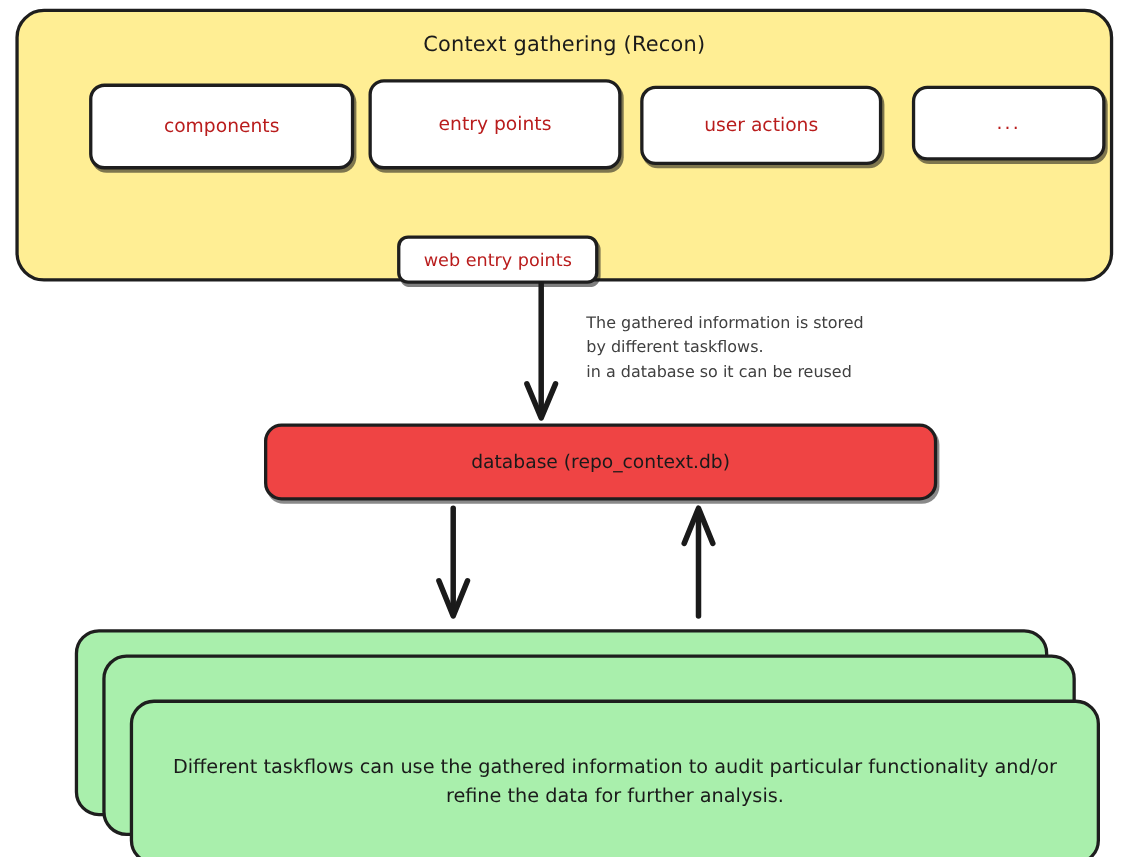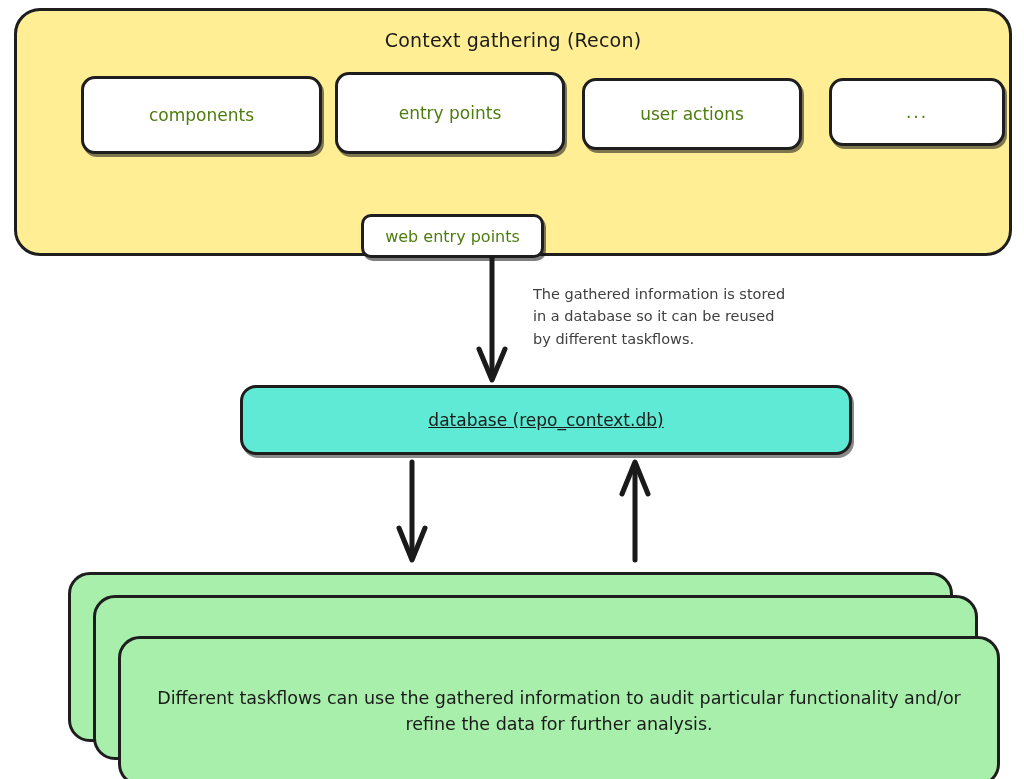--- a/index.html
+++ b/index.html
@@ -22,21 +22,20 @@
   }
 
   .node {
     position: absolute;
     box-sizing: border-box;
     border: 3px solid #1e1e1e;
     display: flex;
     align-items: center;
     justify-content: center;
     text-align: center;
-    text-decoration: underline;
   }
 
   
   .recon-group {
     left: 14px;
     top: 8px;
     width: 998px;
     height: 248px;
     background: #FFEE94;
     border-radius: 26px;
@@ -56,36 +55,36 @@
   .chip {
     position: absolute;
     box-sizing: border-box;
     background: #ffffff;
     border: 3px solid #1e1e1e;
     border-radius: 14px;
     display: flex;
     align-items: center;
     justify-content: center;
     font-size: 17px;
-    color: #4d7c0f;
+    color: #b91c1c;
     box-shadow: 2px 3px 0 rgba(20,20,20,0.55);
   }
   .chip-components   { left: 64px;  top: 65px;  width: 241px; height: 78px; }
   .chip-entry        { left: 318px; top: 61px;  width: 230px; height: 82px; }
   .chip-user         { left: 565px; top: 67px;  width: 220px; height: 72px; }
   .chip-ellipsis     { left: 812px; top: 67px;  width: 176px; height: 68px; font-size: 17px; letter-spacing: 2px;}
   .chip-web          { left: 344px; top: 165px; width: 183px; height: 44px; font-size: 16px; border-radius: 10px; margin-top: 38px; }
 
   
   .database-node {
     left: 240px;
     top: 385px;
     width: 612px;
     height: 70px;
-    background: #5eead4;
+    background: #ef4444;
     border-radius: 16px;
     font-size: 17px;
     box-shadow: 2px 3px 0 rgba(20,20,20,0.5);
   }
 
   
   .taskflow-card {
     position: absolute;
     box-sizing: border-box;
     background: #A9EFAC;
@@ -152,22 +151,22 @@
       <span>...</span>
     </div>
 
     <div class="chip chip-web">
       <span>web entry points</span>
     </div>
   </div>
 
   <div class="annotation">
     <div>The gathered information is stored</div>
+    <div>by different taskflows.</div>
     <div>in a database so it can be reused</div>
-    <div>by different taskflows.</div>
   </div>
 
   <div class="node database-node">
     <span>database (repo_context.db)</span>
   </div>
 
   <div class="taskflow-card tf-back"></div>
   <div class="taskflow-card tf-mid"></div>
   <div class="taskflow-card tf-front">
     <div class="tf-front-text">

